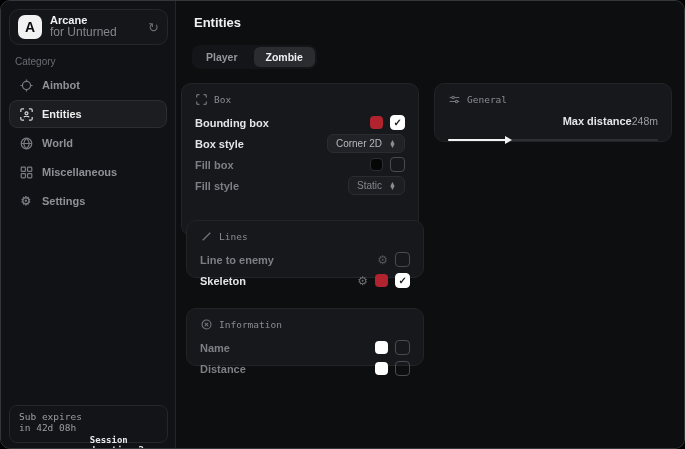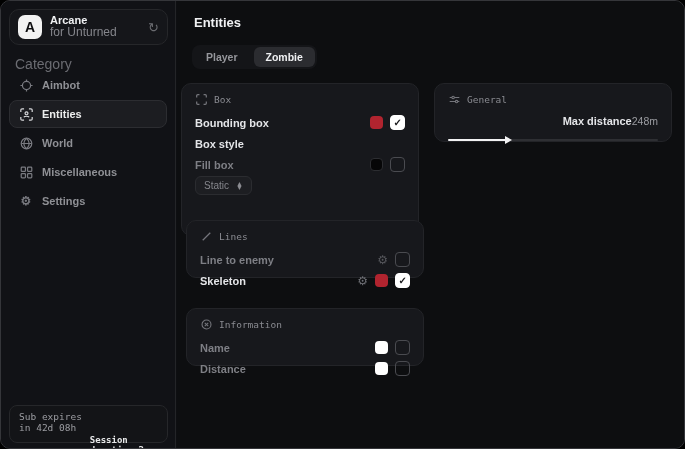--- a/index.html
+++ b/index.html
@@ -21,21 +21,21 @@
   .logo-square {
     width:24px; height:24px; background:#f2f2f2; border-radius:7px;
     display:flex; align-items:center; justify-content:center;
     color:#0d0d0f; font-weight:bold; font-size:14px;
   }
   .logo-text { flex:1; line-height:1.15; }
   .logo-title { font-size:11px; font-weight:700; color:#f0f1f3; }
   .logo-sub { font-size:12px; color:#85868c; }
   .refresh-btn { color:#6a6b70; font-size:13px; cursor:pointer; }
   .category-label {
-    position:absolute; left:14px; top:55px; font-size:14px; color:#6b6c72;
+    position:absolute; left:14px; top:55px; font-size:10px; color:#6b6c72;
   }
   .nav { position:absolute; left:8px; top:70px; right:8px; }
   .nav-item {
     height:28px; display:flex; align-items:center; gap:9px; padding:0 9px;
     border-radius:8px; color:#8f9095; font-size:11px; font-weight:600;
     cursor:pointer; border:1px solid transparent; margin-bottom:1px;
   }
   .nav-item .nicon { width:14px; height:14px; display:flex; align-items:center; justify-content:center; color:#797a80; font-size:12px; }
   .nav-item.active { background:#1c1d21; border-color:#2c2d31; color:#eceded; }
   .nav-item.active .nicon { color:#d6d7da; }
@@ -209,29 +209,37 @@
       </div>
       <div class="row">
         <span class="row-label">Bounding box</span>
         <span class="ctrl">
           <span class="swatch red"></span>
           <span class="checkbox checked"></span>
         </span>
       </div>
       <div class="row">
         <span class="row-label">Box style</span>
+        <span class="dropdown">
+          <span class="dd-value">Corner 2D</span>
+          <span class="dd-icon">
+              <span>▲</span>
+              <span>▼</span>
+            </span>
+        </span>
       </div>
       <div class="row dim">
         <span class="row-label">Fill box</span>
         <span class="ctrl">
           <span class="swatch black"></span>
           <span class="checkbox"></span>
         </span>
       </div>
       <div class="row dim">
+        <span class="row-label">Fill style</span>
         <span class="dropdown dim">
           <span class="dd-value">Static</span>
           <span class="dd-icon">
               <span>▲</span>
               <span>▼</span>
             </span>
         </span>
       </div>
     </div>
 

